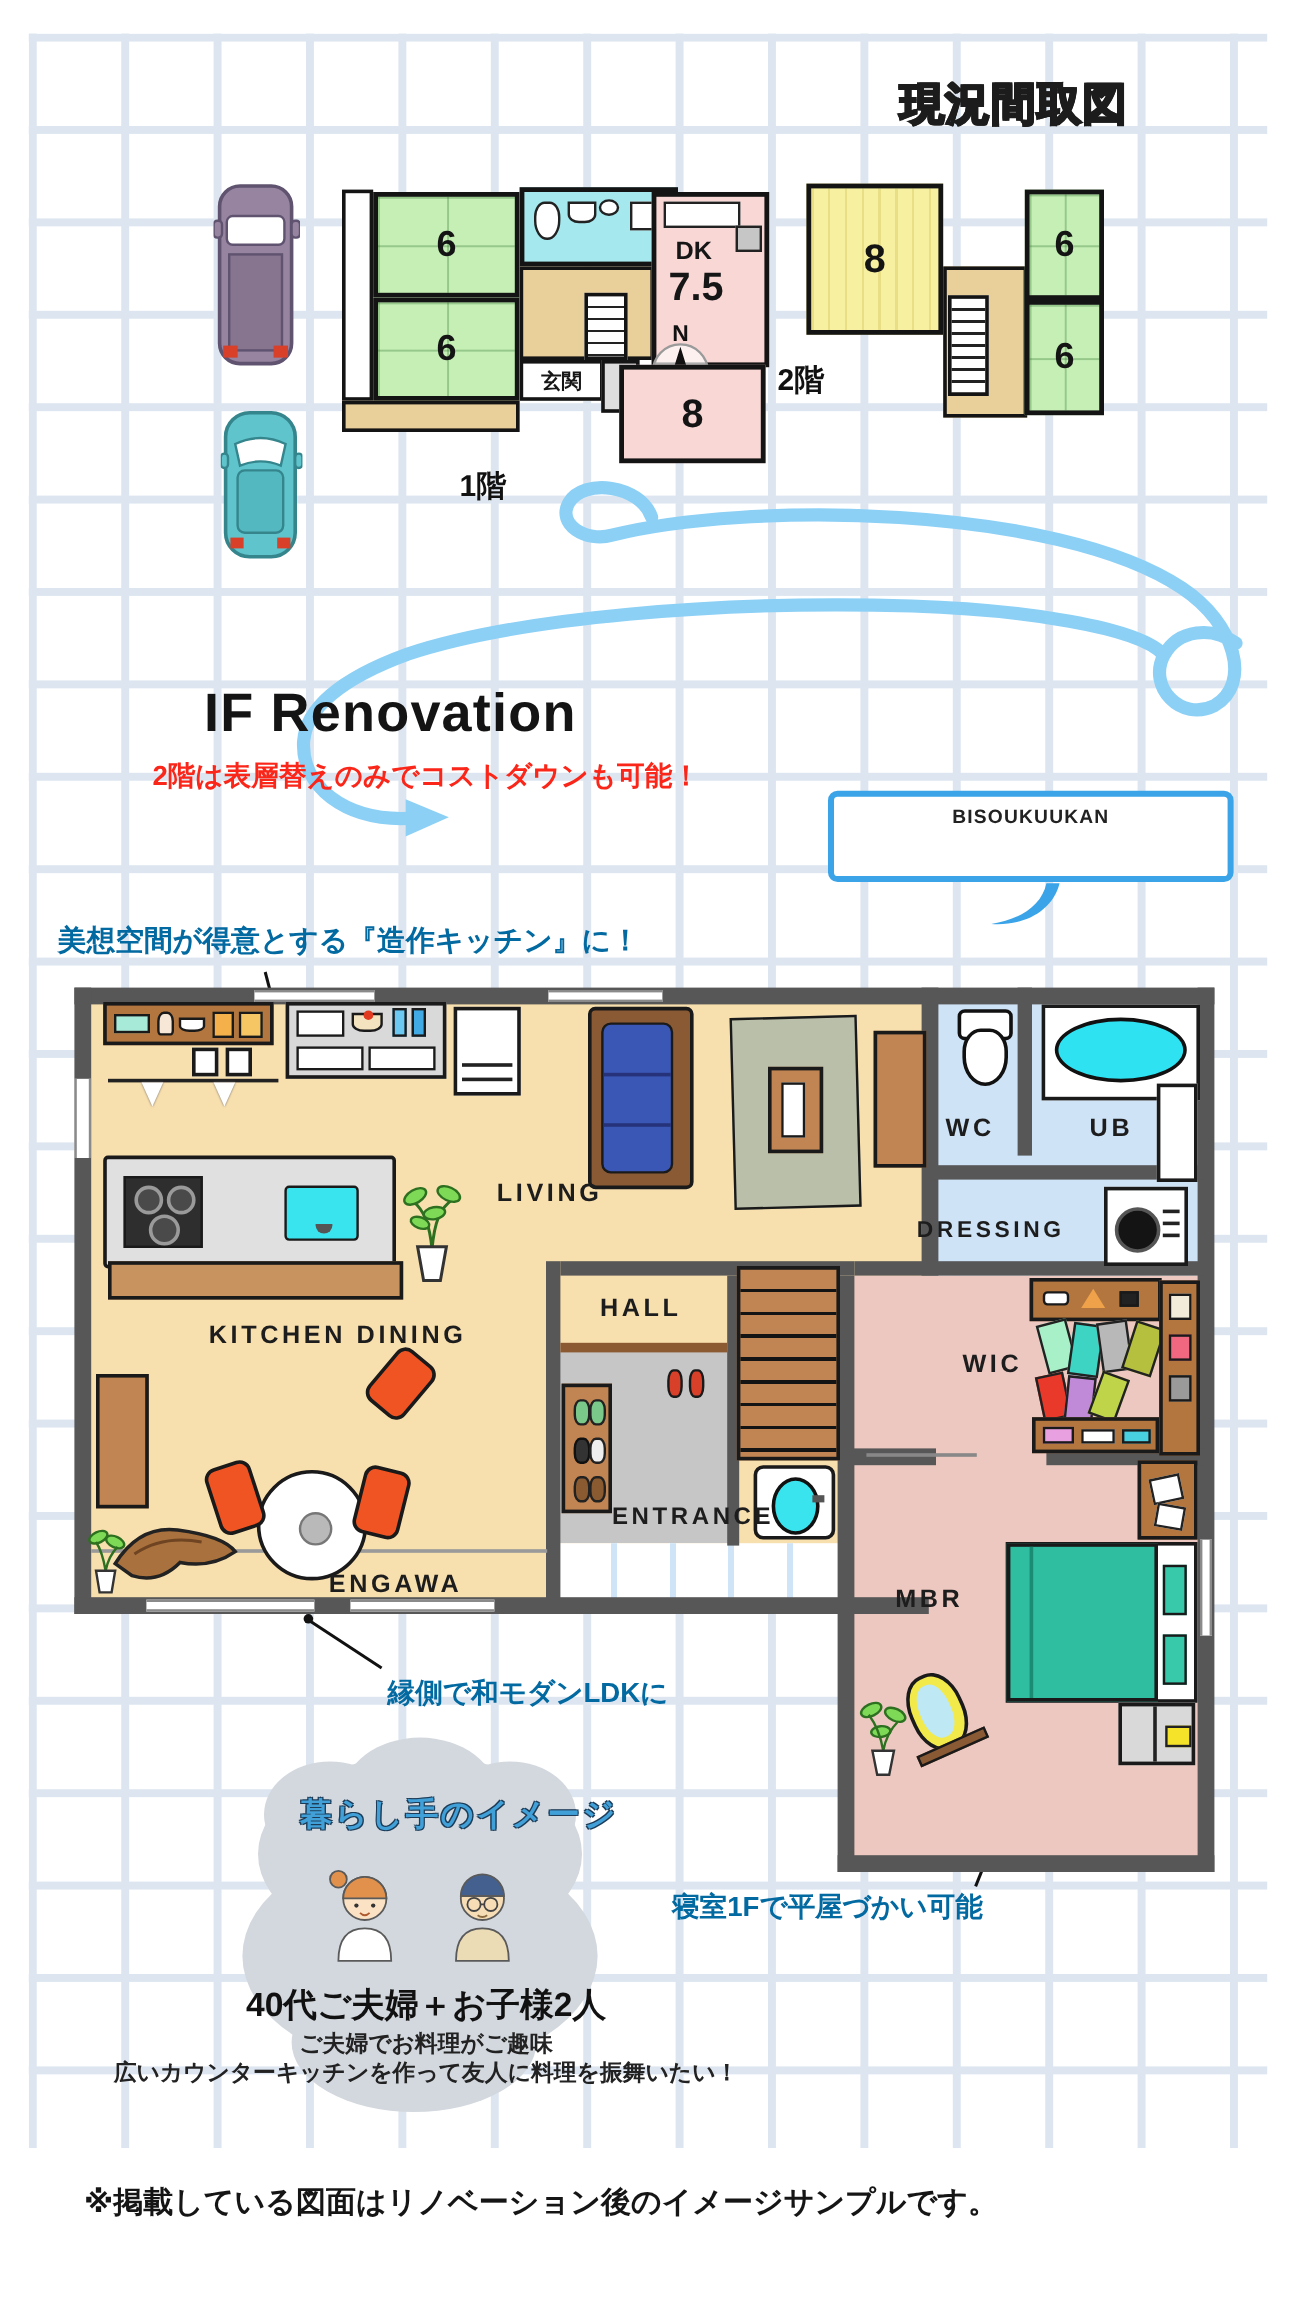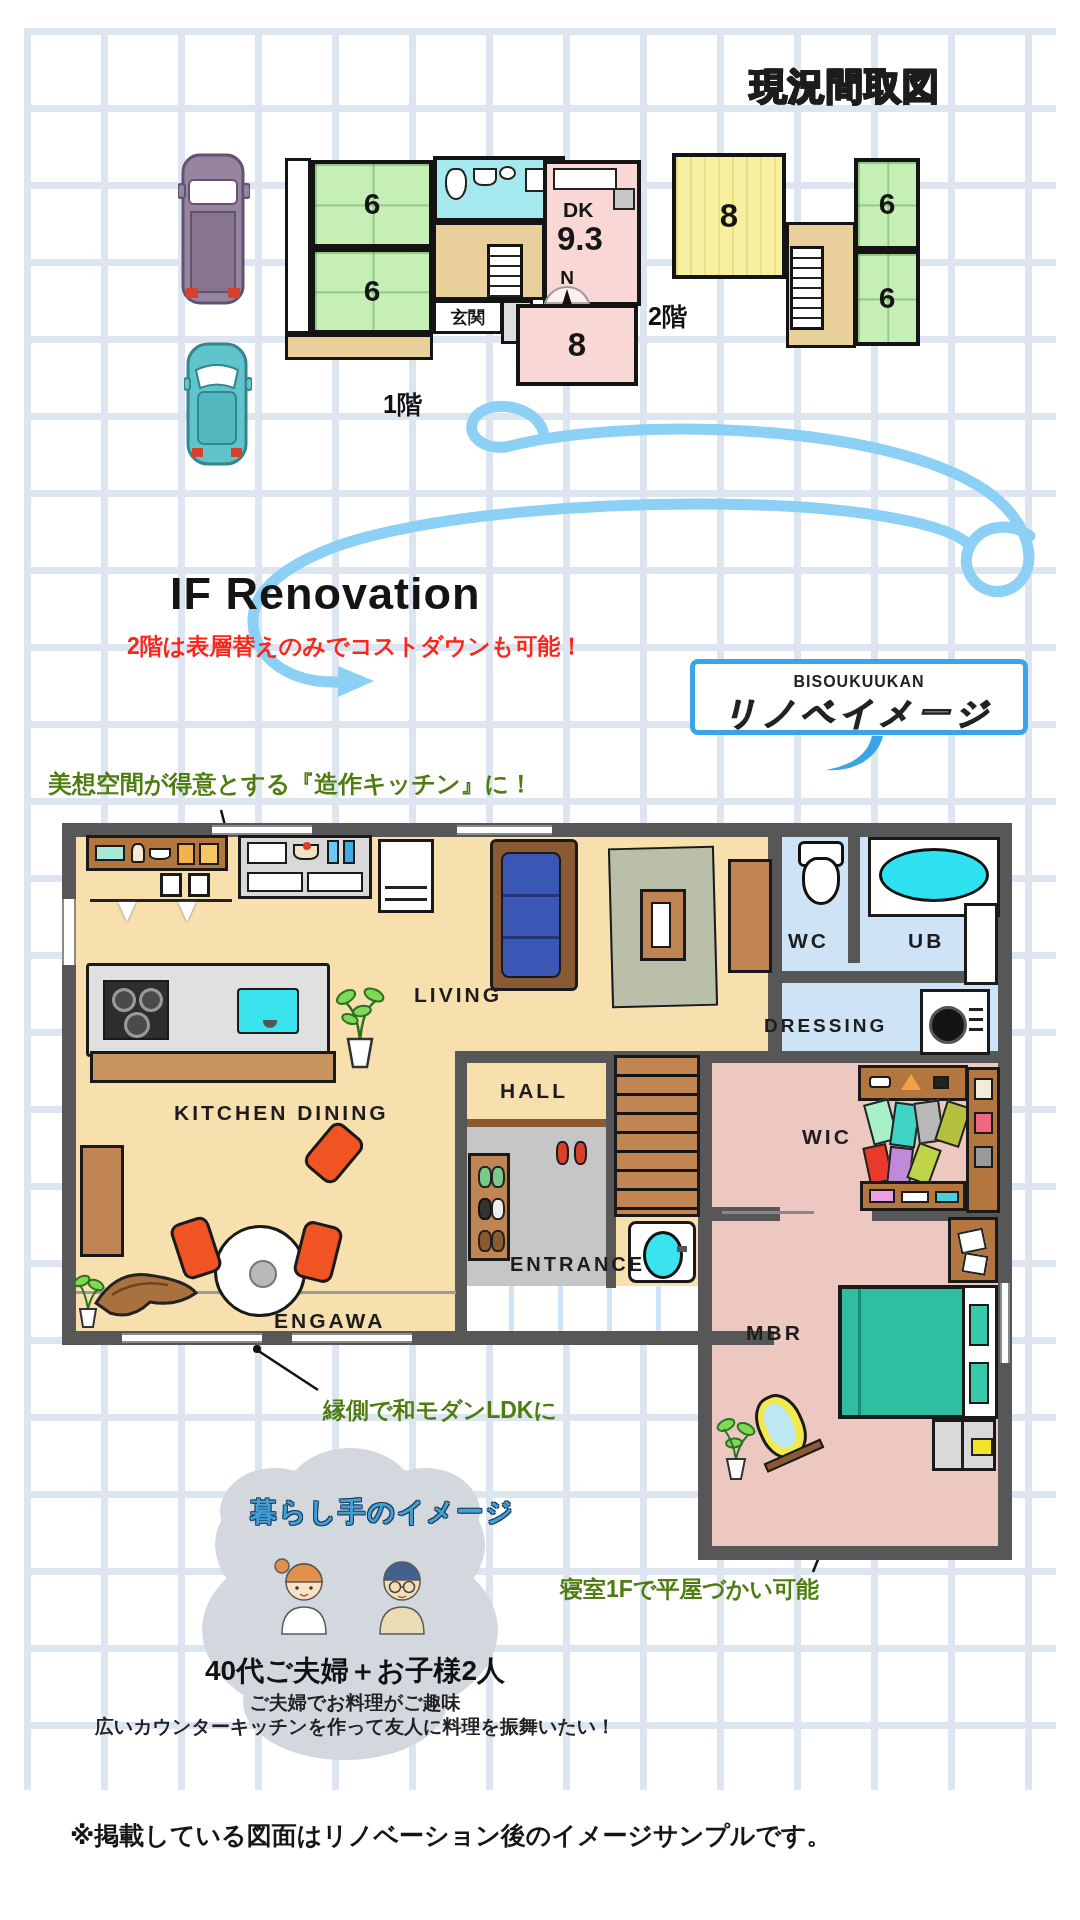--- a/index.html
+++ b/index.html
@@ -31,21 +31,21 @@
   .mini-stairs{background:#fff;background-image:repeating-linear-gradient(180deg,transparent 0 8px,#222 8px 10px);}
   .floor-cap{font-size:25px;font-weight:700;color:#111;}
   
   .if-reno{left:170px;top:568px;font-size:45px;font-weight:800;letter-spacing:1px;color:#141414;}
   .red-note{left:127px;top:631px;font-size:23px;font-weight:700;color:#fa2619;}
   .badge{left:690px;top:659px;width:338px;height:76px;box-sizing:border-box;border:5px solid #3ba4e8;
     border-radius:8px;background:#fff;text-align:center;}
   .badge-brand{margin-top:9px;font-size:16px;font-weight:700;letter-spacing:1px;color:#222;}
   .badge-title{font-size:32px;font-weight:800;font-style:italic;letter-spacing:6px;color:#c4c4c4;
     -webkit-text-stroke:1.5px #222;margin-top:1px;}
-  .anno{font-size:23px;font-weight:700;color:#4d7c0f;}
+  .anno{font-size:23px;font-weight:700;color:#0369a1;}
   
   #main-plan{left:62px;top:823px;width:950px;height:740px;}
   .floor{position:absolute;}
   .wall{position:absolute;background:#575757;}
   .win{position:absolute;background:#fff;border-top:2px solid #8a8a8a;border-bottom:2px solid #8a8a8a;box-sizing:border-box;}
   .furn{position:absolute;box-sizing:border-box;border:3px solid #1a1a1a;}
   .furn2{position:absolute;box-sizing:border-box;border:2px solid #1a1a1a;}
   .plabel{position:absolute;font-weight:800;color:#1d1d1d;letter-spacing:3px;font-size:21px;white-space:nowrap;}
   .porch{background:#fff;background-image:repeating-linear-gradient(90deg,#cfe4f6 0 5px,transparent 5px 49px);}
   .mstairs{background:#c08552;background-image:repeating-linear-gradient(180deg,transparent 0 16px,#141414 16px 19px);}
@@ -100,21 +100,21 @@
   <div class="mroom thin tan" style="left:150px;top:70px;width:112px;height:78px;"></div>
   <div class="mroom thin mini-stairs" style="left:204px;top:92px;width:36px;height:56px;"></div>
   <div class="mroom thin" style="left:150px;top:148px;width:70px;height:34px;background:#fff;">
     <span style="font-size:17px;font-weight:700;">玄関</span>
   </div>
   <div class="mroom thin" style="left:218px;top:148px;width:32px;height:44px;background:#dedede;"></div>
   <div class="mroom pinkr" style="left:260px;top:8px;width:98px;height:146px;">
     <div class="abs" style="left:6px;top:4px;width:60px;height:18px;background:#fff;border:2px solid #222;"></div>
     <div class="abs" style="left:66px;top:24px;width:18px;height:18px;background:#c6c6c6;border:2px solid #222;"></div>
     <div class="abs" style="left:16px;top:34px;font-size:21px;font-weight:700;">DK</div>
-    <div class="abs" style="left:10px;top:56px;font-size:33px;font-weight:700;">9.3</div>
+    <div class="abs" style="left:10px;top:56px;font-size:33px;font-weight:700;">7.5</div>
   </div>
   <div class="mroom pinkr" style="left:233px;top:152px;width:122px;height:82px;z-index:2;">
     <span class="num-lg">8</span>
   </div>
 </div>
 <div class="abs floor-cap" style="left:383px;top:388px;">1階</div>
 
 <div class="abs" id="plan-2f" style="left:672px;top:150px;width:252px;height:200px;">
   <div class="mroom yellowr" style="left:0px;top:3px;width:114px;height:126px;">
     <span class="num-lg">8</span>
@@ -153,21 +153,20 @@
   <path d="M 713 1130 A 45 45 0 0 0 758 1175 L 713 1175 Z" fill="rgba(255,255,255,.9)" stroke="#999" stroke-width="1.5"></path>
   <path d="M 618 1090 C 626 1135 634 1165 650 1198" fill="none" stroke="#111" stroke-width="3"></path>
   <polygon points="640,1196 658,1212 656,1190" fill="#111"></polygon>
 </svg>
 
 <div class="abs if-reno">IF Renovation</div>
 <div class="abs red-note">2階は表層替えのみでコストダウンも可能！</div>
 
 <div class="abs badge">
   <div class="badge-brand">BISOUKUUKAN</div>
-  <div class="badge-title">リノベイメージ</div>
 </div>
 
 <div class="abs anno" style="left:48px;top:768px;font-size:24px;">美想空間が得意とする『造作キッチン』に！</div>
 
 <div class="abs" id="main-plan">
 
   <div class="floor" style="left:8px;top:8px;width:708px;height:506px;background:#f8dfae;"></div>
   <div class="floor" style="left:714px;top:8px;width:228px;height:232px;background:#cfe3f6;"></div>
   <div class="floor" style="left:648px;top:240px;width:294px;height:490px;background:#ecc8c1;"></div>
   <div class="floor" style="left:400px;top:303px;width:146px;height:160px;background:#c6c6c6;"></div>

